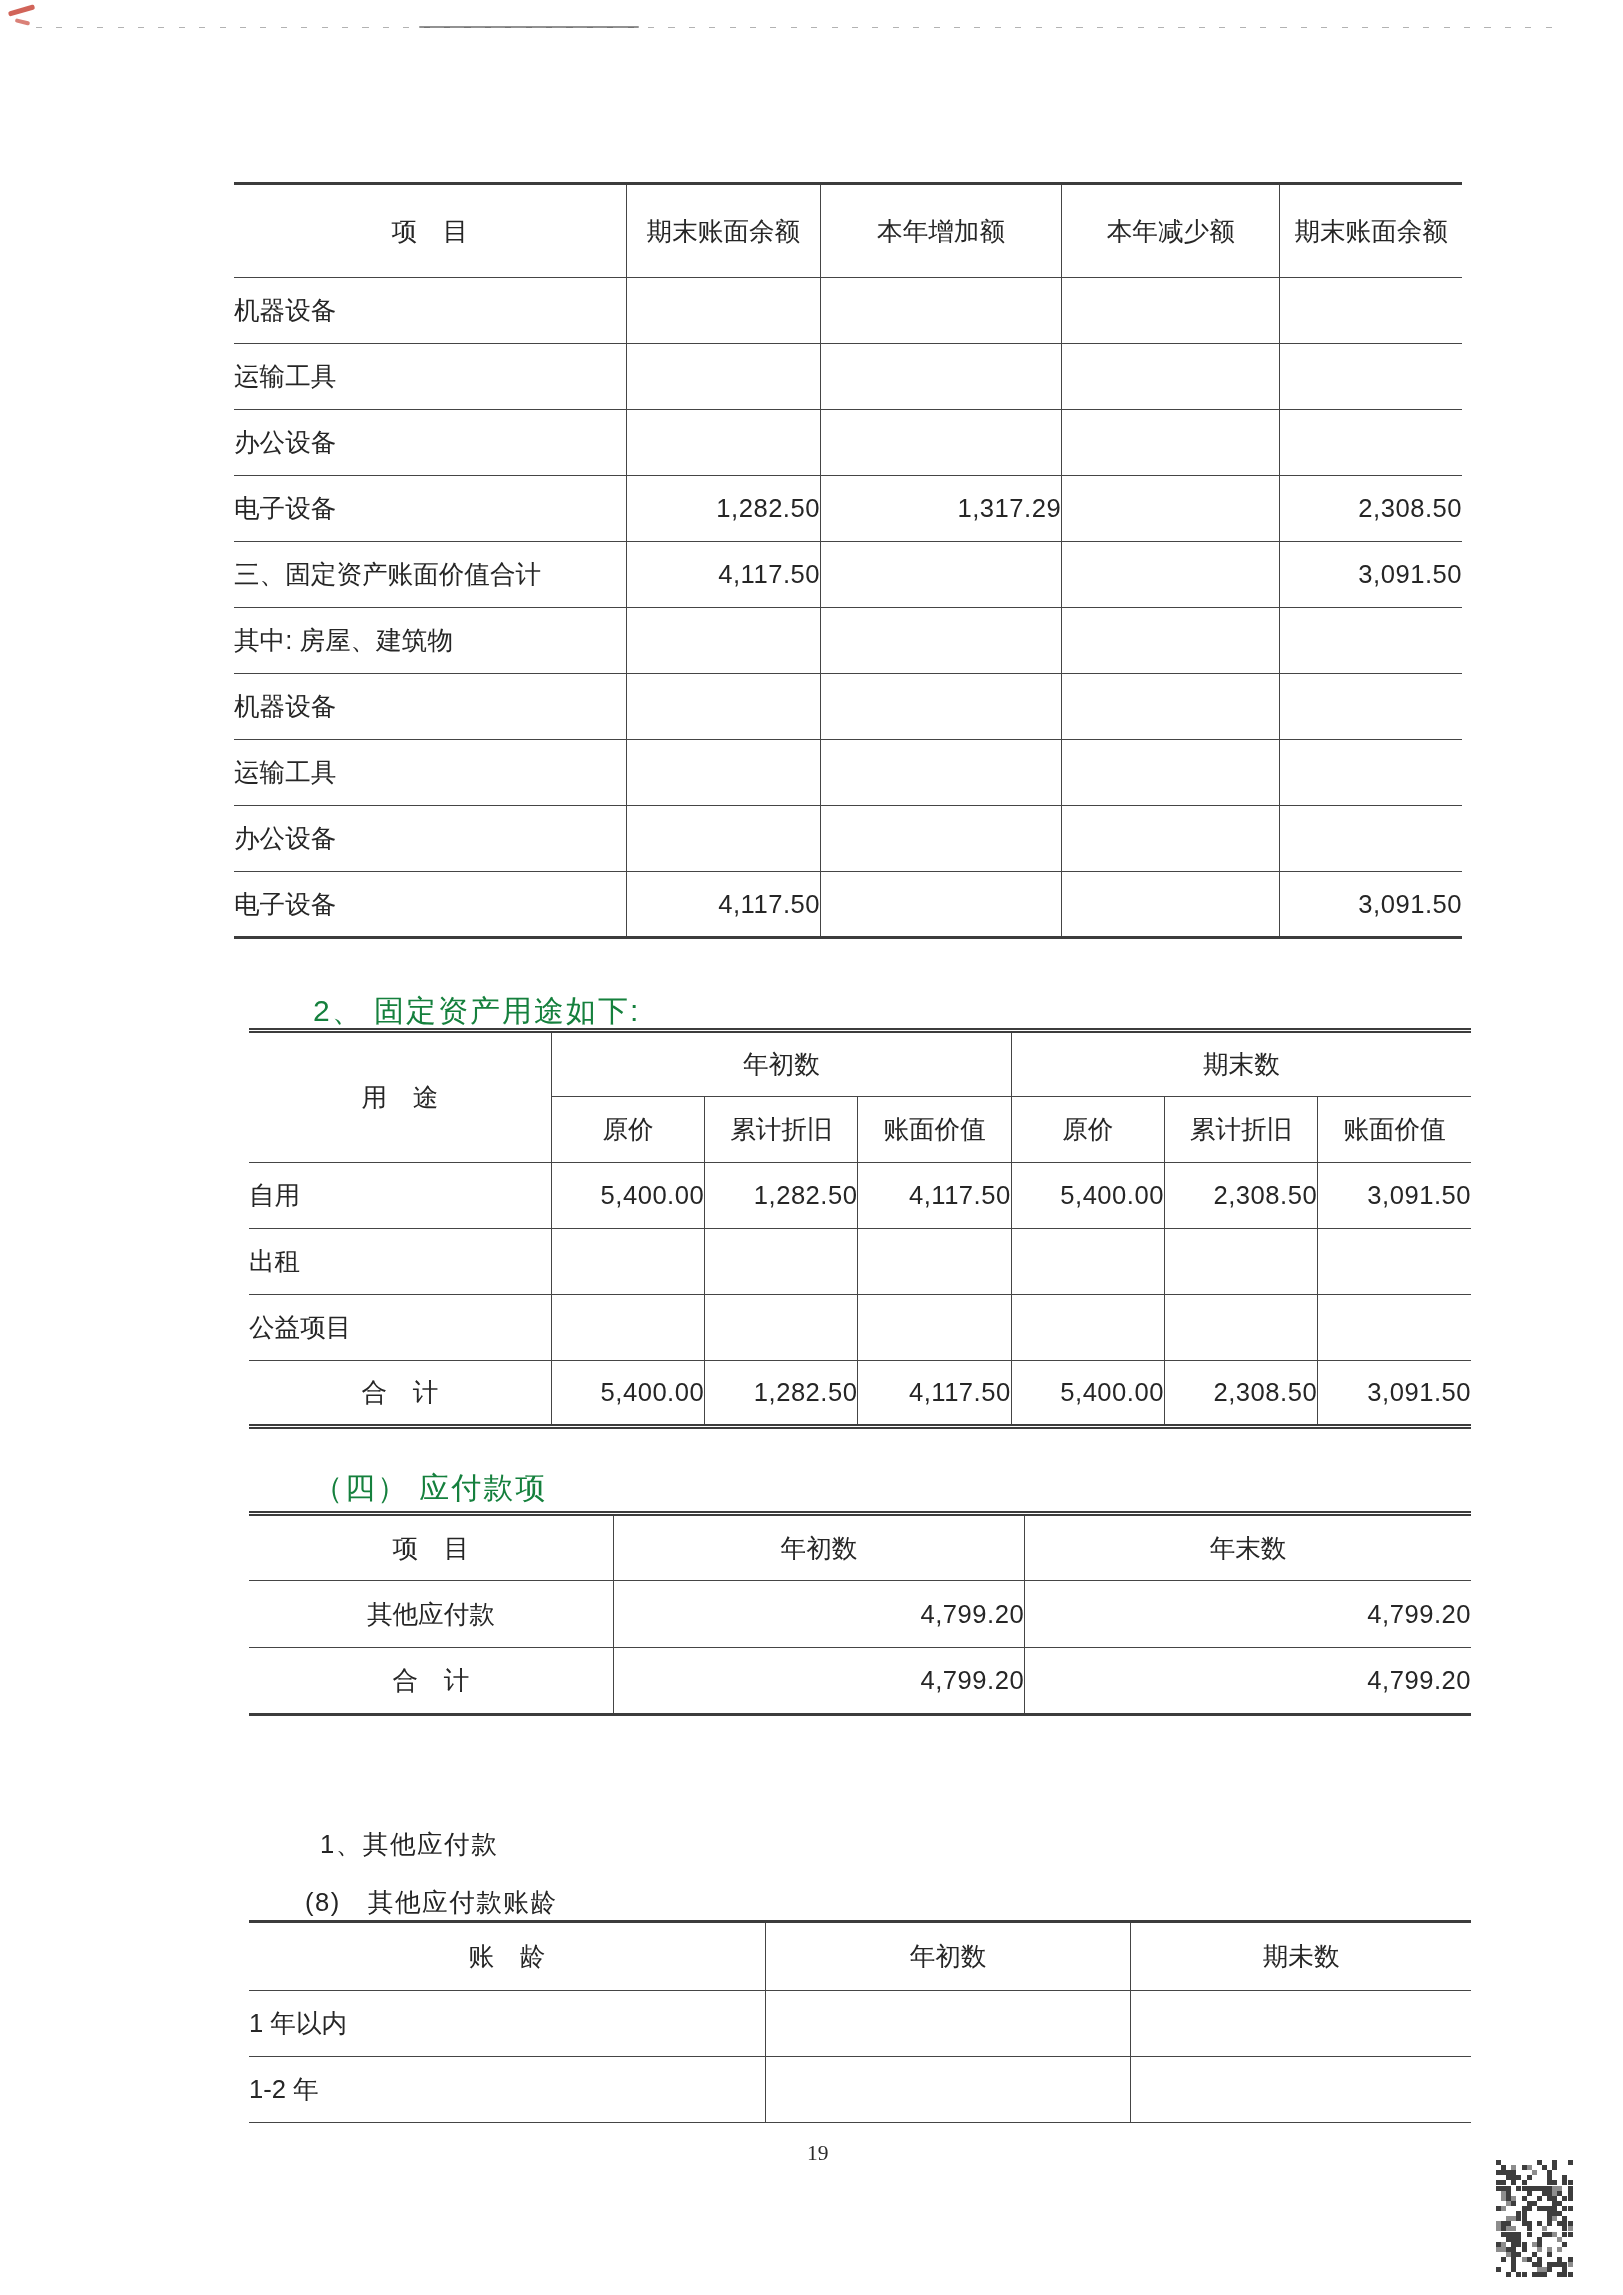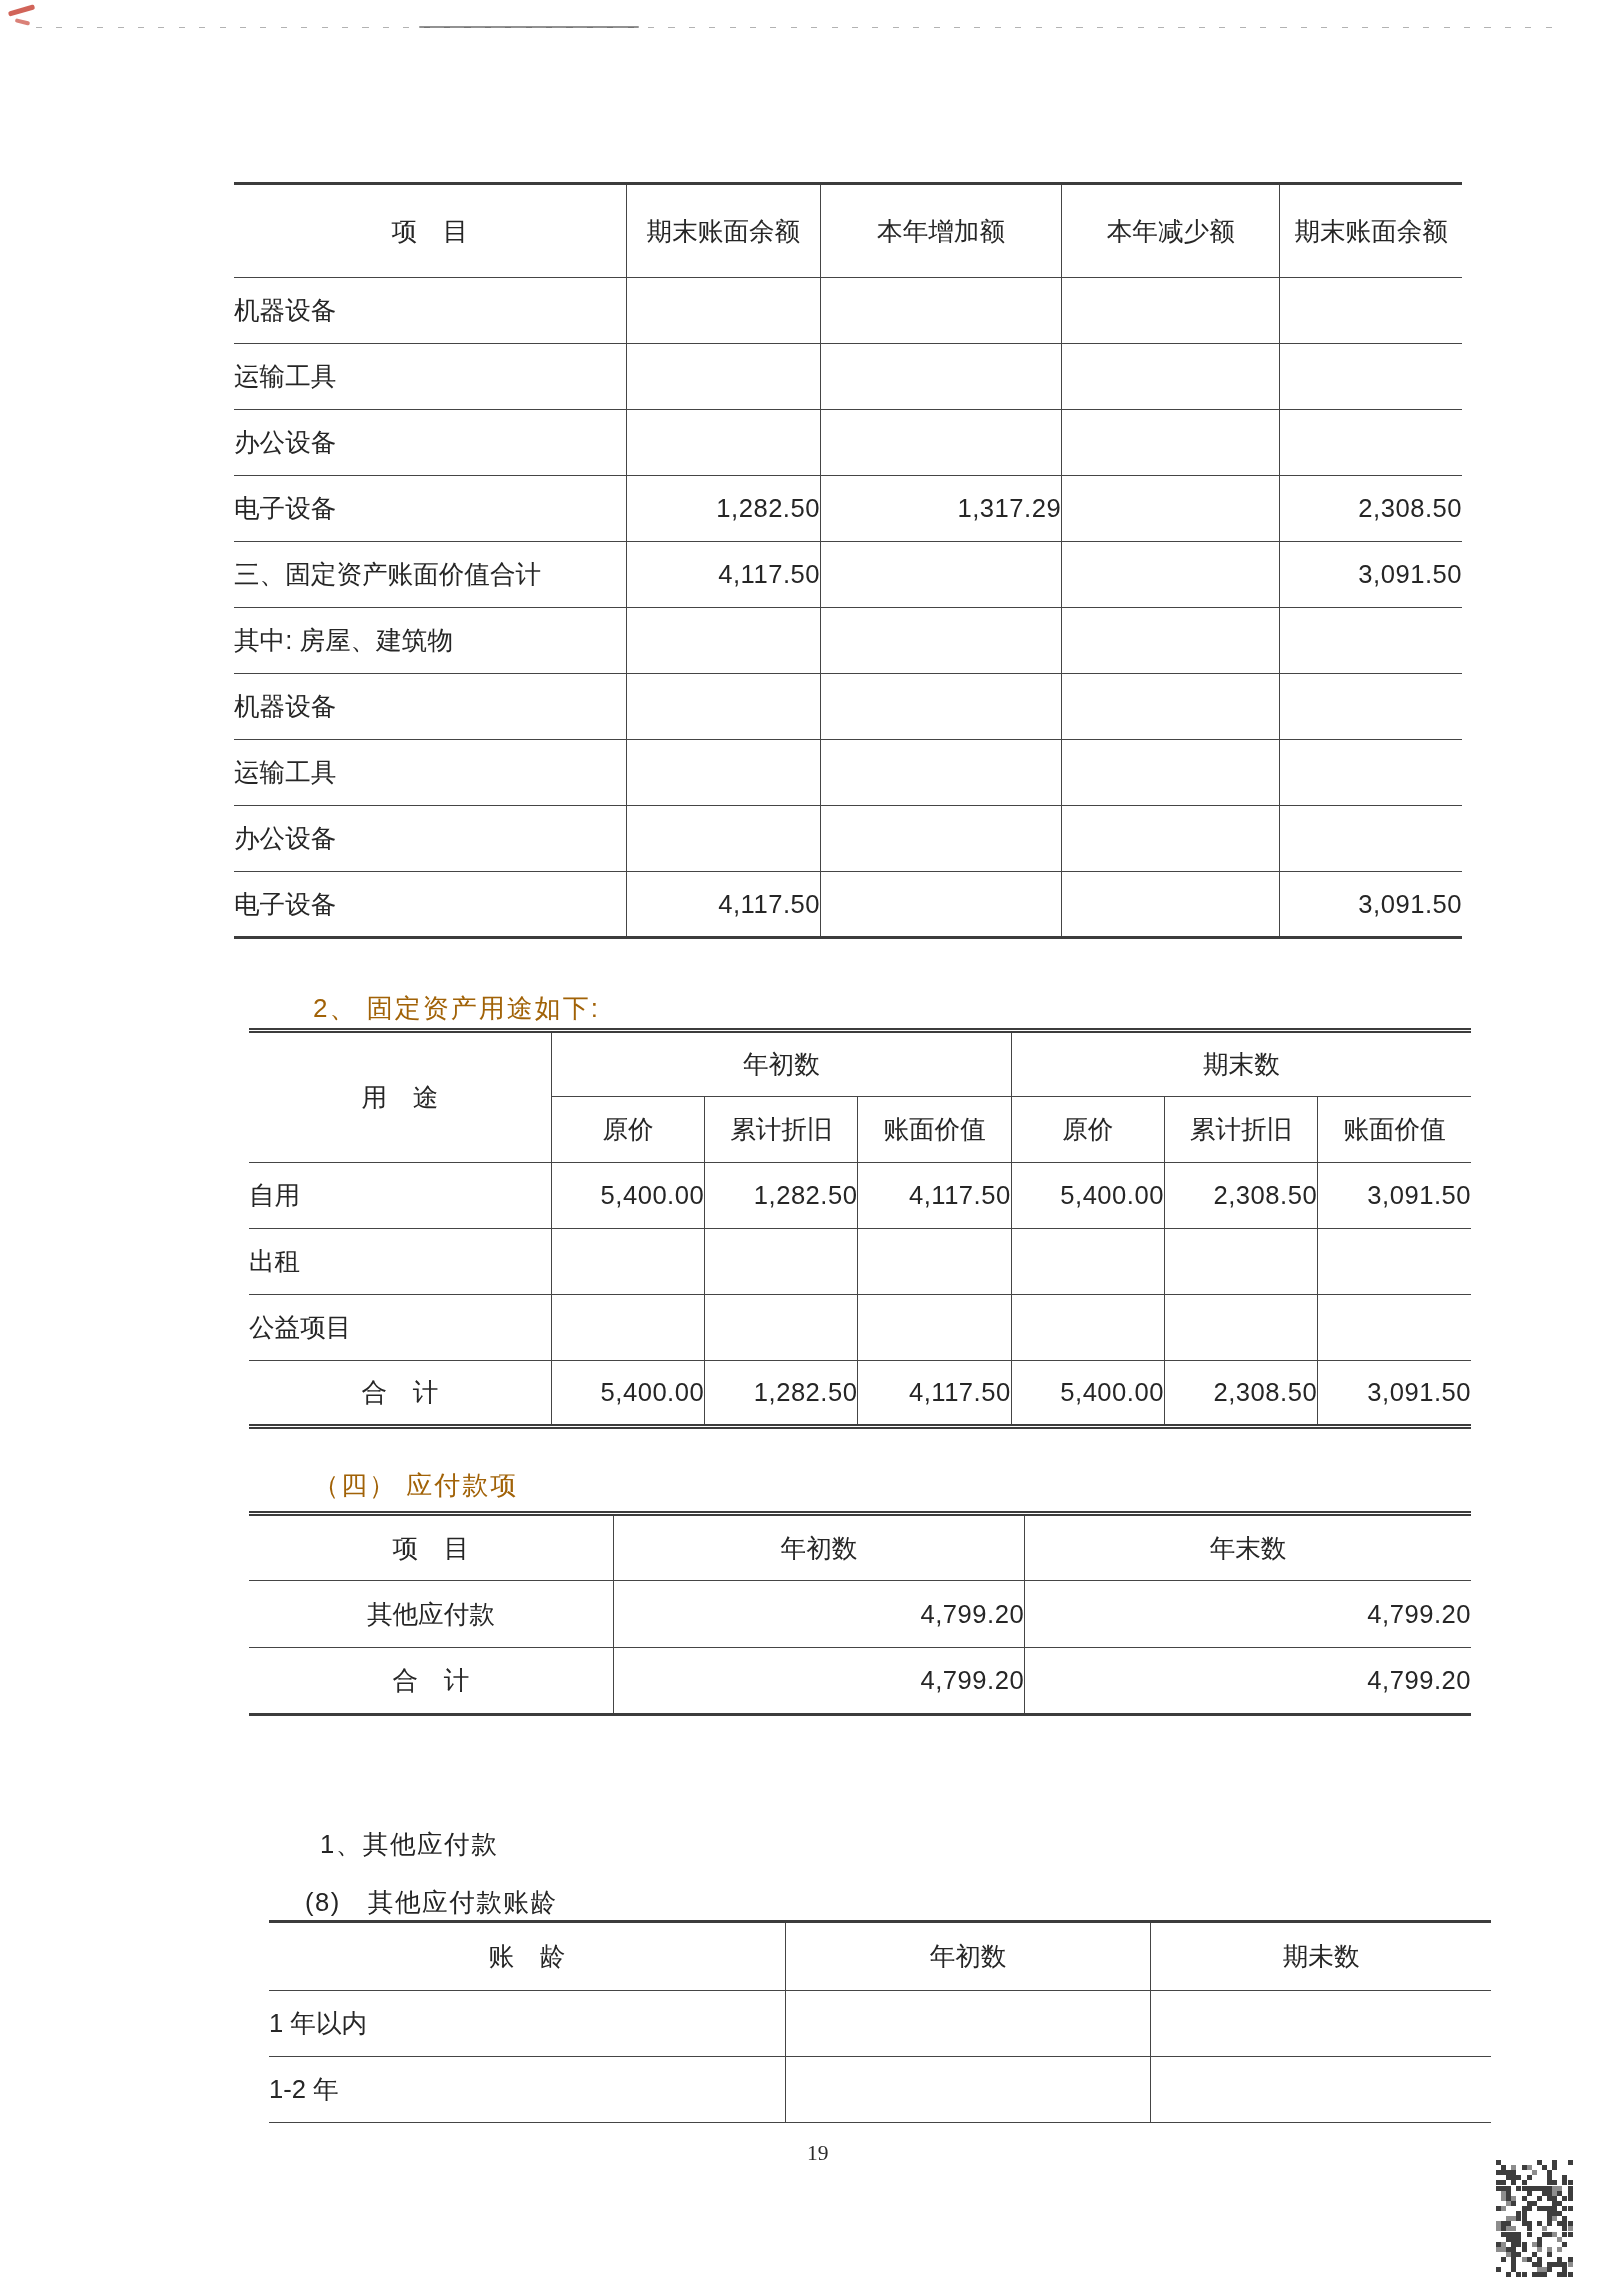--- a/index.html
+++ b/index.html
@@ -21,37 +21,37 @@
   .red-mark-b{left:15.3px;top:20.4px;width:15.3px;height:3.6px;background:#c63d2f;opacity:.65;transform:rotate(14deg);border-radius:2px;}
 
   
   table.doc{border-collapse:collapse;table-layout:fixed;width:100%;}
   table.doc td,table.doc th{
     vertical-align:middle;font-weight:normal;padding:0;overflow:hidden;
     font-size:25.6px;color:#262626;
   }
   .t1{border-top:3.6px solid #3c3c3c;}
   .t2,.t3{border-top:5.1px double #3c3c3c;}
-  .t4{border-top:3.6px solid #3c3c3c;margin-left:20px;}
+  .t4{border-top:3.6px solid #3c3c3c;}
   table.doc td,table.doc th{border-bottom:1.5px solid #454545;}
   table.doc td+td,table.doc th+th{border-left:1.5px solid #454545;}
   .br{border-right:1.5px solid #454545;}
   .t1 tr{height:66px;} .t1 tr.hrow{height:94px;}
   .t2 tr{height:66px;}
   .t3 tr{height:67px;}
   .t4 tr{height:66px;} .t4 tr.hrow{height:69px;}
   .t1 tr:last-child td{border-bottom:3.6px solid #3c3c3c;}
   .t2 tr:last-child td{border-bottom:5.1px double #3c3c3c;}
   .t3 tr:last-child td{border-bottom:3.6px solid #3c3c3c;}
   .lbl{text-align:left;padding-left:15.3px;}
   .lbl2{text-align:left;padding-left:23.5px;}
   .num{text-align:right;padding-right:20.4px;font-size:23.5px;letter-spacing:0.5px;}
   .ctr{text-align:center;}
 
-  .sec-title{font-size:26px;color:#a16207;letter-spacing:2px;white-space:nowrap;}
+  .sec-title{font-size:30px;color:#15803d;letter-spacing:2px;white-space:nowrap;}
   .note-title{font-size:25.6px;color:#242424;letter-spacing:1.5px;white-space:nowrap;}
   .page-num{font-family:"Liberation Serif","DejaVu Serif",serif;font-size:21.5px;color:#2b2b2b;}
 
   
   .qr{left:1496px;top:2160px;width:77px;height:120px;overflow:hidden;}
   .qm{position:absolute;width:5.1px;height:5.1px;background:#3d3d3d;}
   .qm.light{background:#8d8d8d;}
 </style>
 </head>
 <body>

